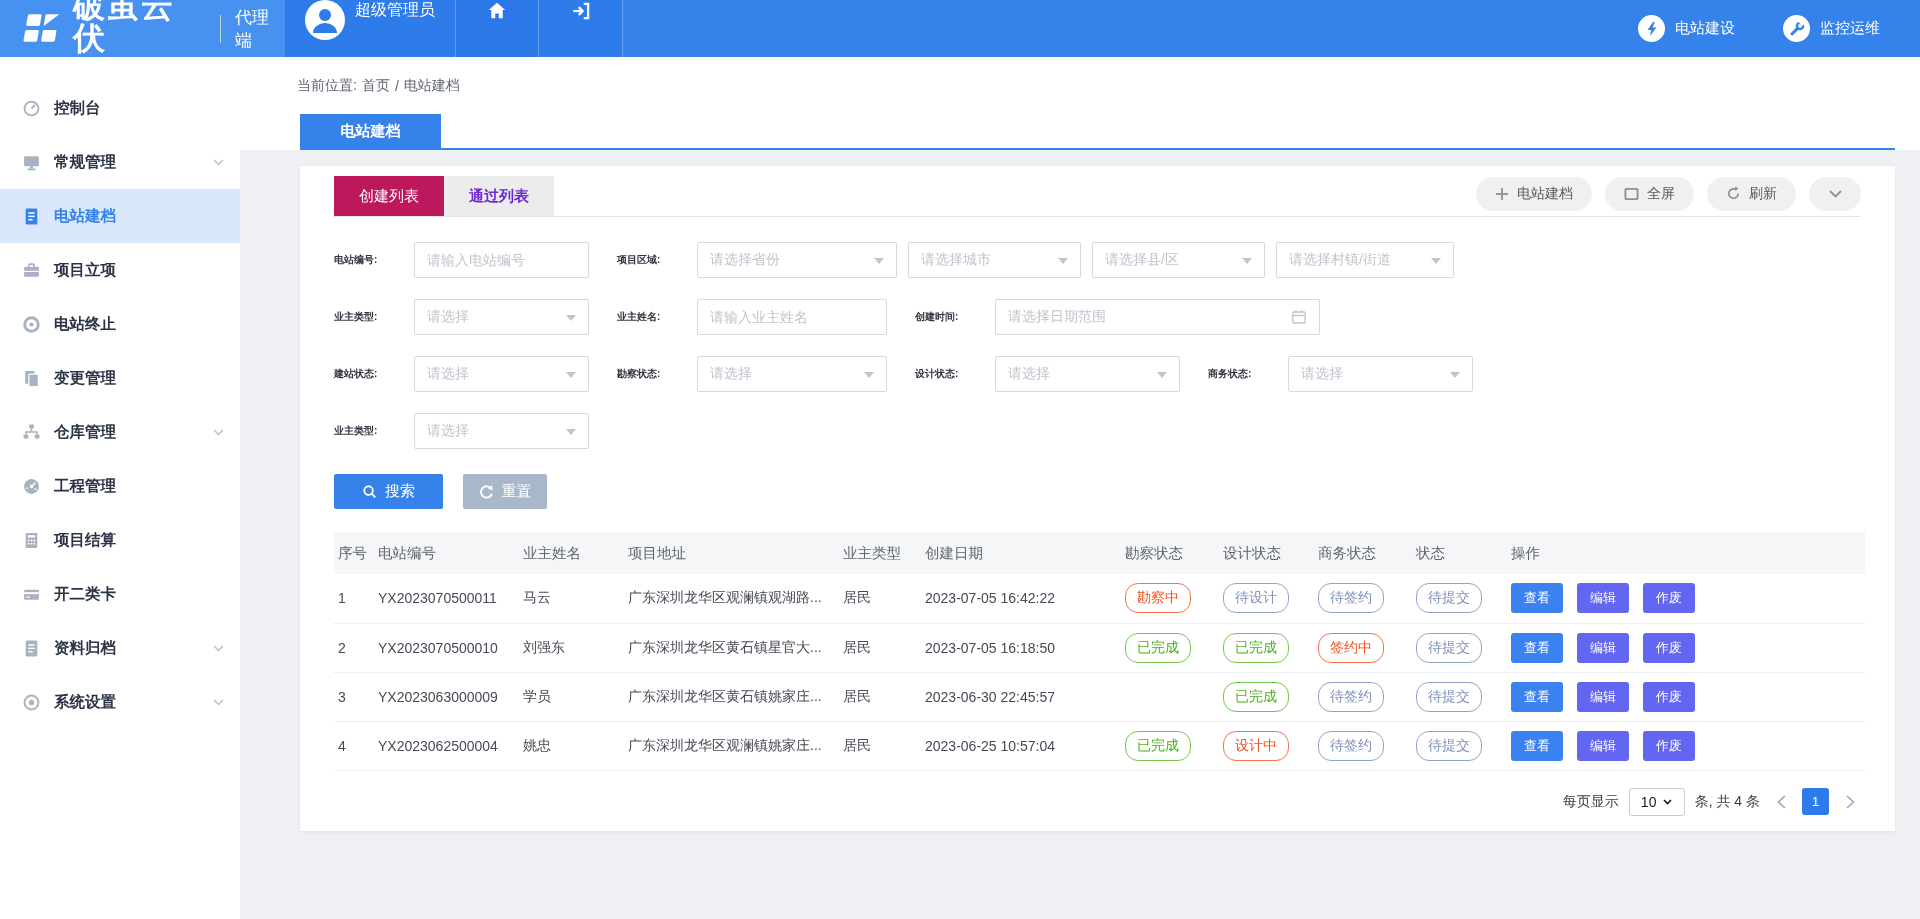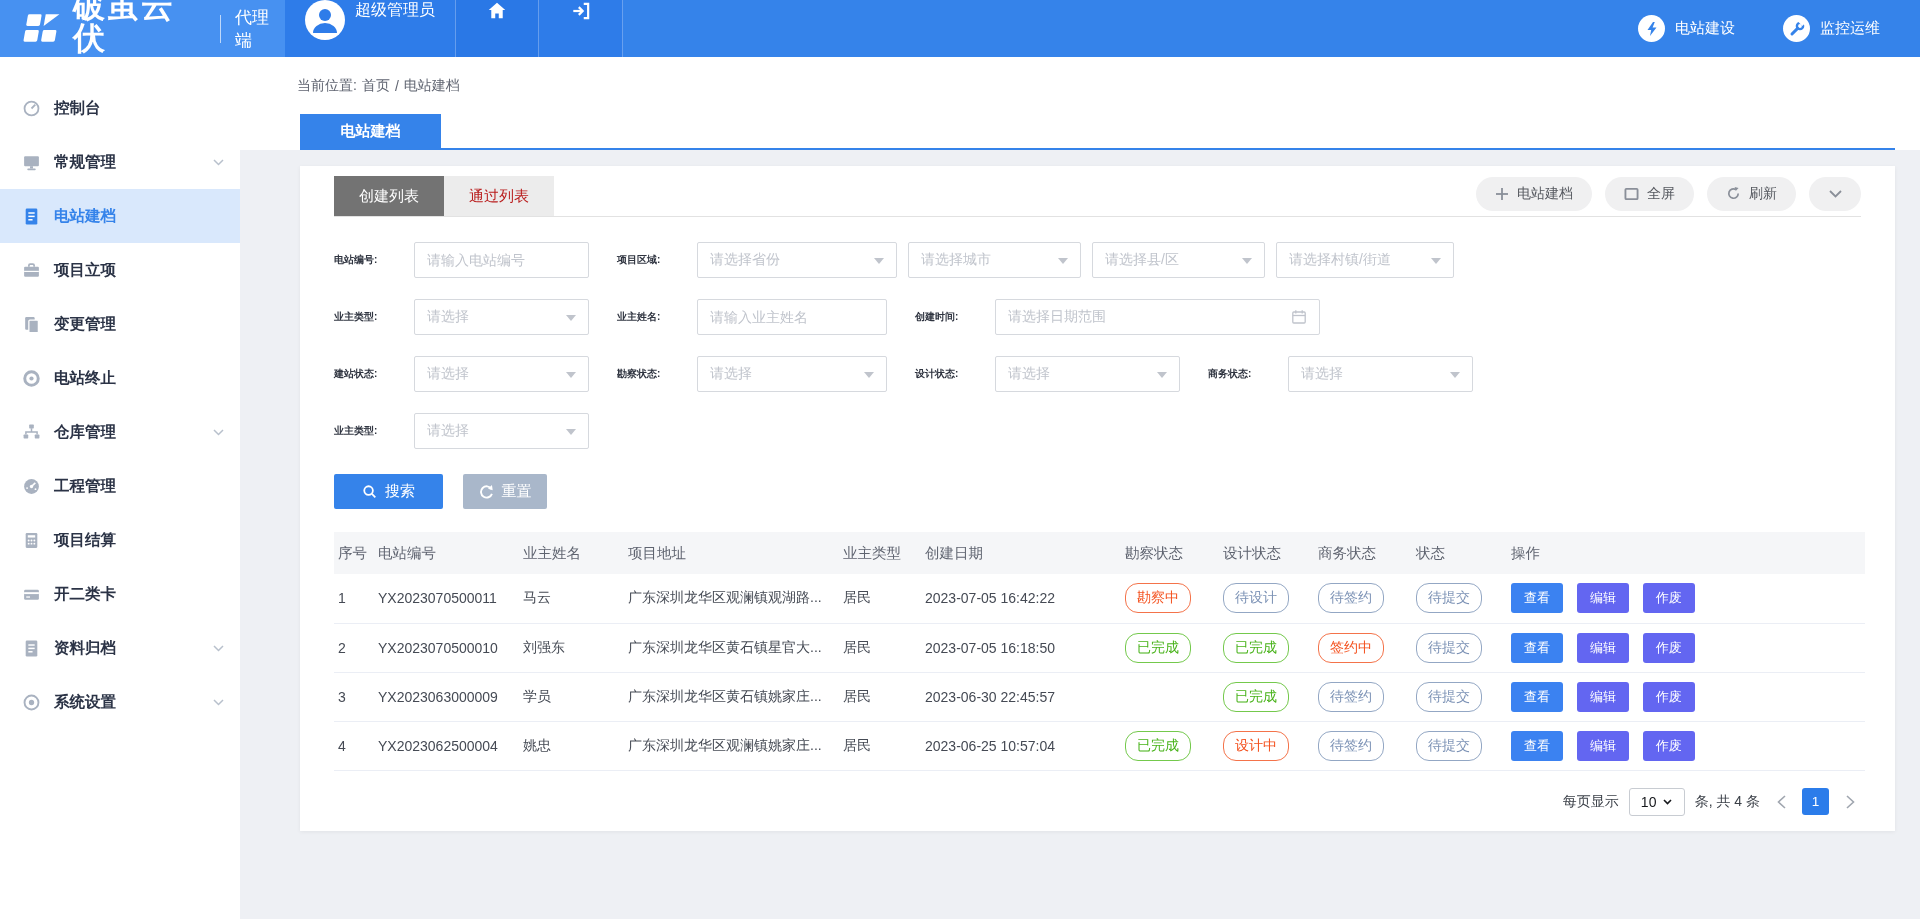--- a/index.html
+++ b/index.html
@@ -40,22 +40,22 @@
   .crumb-link { cursor:pointer; }
   .tabstrip-outer { background:#fff; }
   .tabstrip-inner { margin:0 25px 0 60px; height:36px; border-bottom:2px solid #3583ea; display:flex; align-items:flex-end; }
   .page-tab { width:141px; height:34px; background:#3583ea; color:#fff; font-size:15px; font-weight:600; display:flex; align-items:center; justify-content:center; cursor:pointer; }
 
   
   .content { flex:1; padding:16px 25px 0 60px; background:#eef0f4; }
   .card { background:#fff; height:665px; padding:10px 34px 0; box-shadow:0 1px 4px rgba(0,0,0,.06); }
   .card-head { display:flex; align-items:center; border-bottom:1px solid #e2e2e2; }
   .ctab { padding:0 25px; height:40px; line-height:40px; font-size:15px; text-align:center; cursor:pointer; }
-  .ctab.active { background:#737373; color:#fff; }
-  .ctab.inactive { background:#ececec; color:#b91c1c; }
+  .ctab.active { background:#be185d; color:#fff; }
+  .ctab.inactive { background:#ececec; color:#6d28d9;font-weight:bold; }
   .toolbar { margin-left:auto; display:flex; gap:13px; align-items:center; padding-bottom:5px; }
   .pill { height:34px; border-radius:17px; background:#f0f0f1; color:#55585f; font-size:14px; display:flex; align-items:center; gap:8px; padding:0 19px; cursor:pointer; }
   .pill.caret-pill { width:52px; padding:0; justify-content:center; }
 
   
   .filters { padding-top:25px; }
   .frow { display:flex; align-items:center; margin-bottom:21px; }
   .flabel { width:80px; flex-shrink:0; font-size:10px; font-weight:700; color:#2f3440; }
   .pair-gap { margin-left:28px; }
   .fctl { height:36px; border:1px solid #d6d9de; border-radius:2px; background:#fff; display:flex; align-items:center; padding:0 12px; font-size:14px; color:#c0c4cc; }
@@ -202,35 +202,35 @@
           <rect x="2" y="5.5" width="14" height="9.5" rx="1" fill="#a9b2c0"></rect>
             <rect x="2" y="9.3" width="14" height="1.1" fill="#fff"></rect>
         </svg>
         </span>
       <span class="side-label">项目立项</span>
     </div>
 
     <div class="side-item">
       <span class="side-icon">
         <svg width="19" height="19" viewBox="0 0 18 18">
+          <circle cx="9" cy="9" r="6.4" fill="none" stroke="#a9b2c0" stroke-width="2.8"></circle>
+            <circle cx="9" cy="9" r="2" fill="#a9b2c0"></circle>
+        </svg>
+        </span>
+      <span class="side-label">电站终止</span>
+    </div>
+
+    <div class="side-item">
+      <span class="side-icon">
+        <svg width="19" height="19" viewBox="0 0 18 18">
           <rect x="3" y="2" width="9" height="12" rx="1" fill="#a9b2c0"></rect>
           <rect x="6.5" y="4.8" width="9" height="12" rx="1" fill="#a9b2c0" stroke="#fff" stroke-width="1.2"></rect>
         </svg>
         </span>
       <span class="side-label">变更管理</span>
-    </div>
-
-    <div class="side-item">
-      <span class="side-icon">
-        <svg width="19" height="19" viewBox="0 0 18 18">
-          <circle cx="9" cy="9" r="6.4" fill="none" stroke="#a9b2c0" stroke-width="2.8"></circle>
-            <circle cx="9" cy="9" r="2" fill="#a9b2c0"></circle>
-        </svg>
-        </span>
-      <span class="side-label">电站终止</span>
     </div>
 
     <div class="side-item">
       <span class="side-icon">
         <svg width="19" height="19" viewBox="0 0 18 18">
           <path d="M9 5 V8 M3.7 11 V8.5 H14.3 V11" fill="none" stroke="#a9b2c0" stroke-width="1.4"></path>
           <rect x="6.8" y="1.5" width="4.4" height="3.6" rx="0.6" fill="#a9b2c0"></rect>
           <rect x="1.5" y="11" width="4.4" height="3.6" rx="0.6" fill="#a9b2c0"></rect>
           <rect x="12.1" y="11" width="4.4" height="3.6" rx="0.6" fill="#a9b2c0"></rect>
         </svg>

